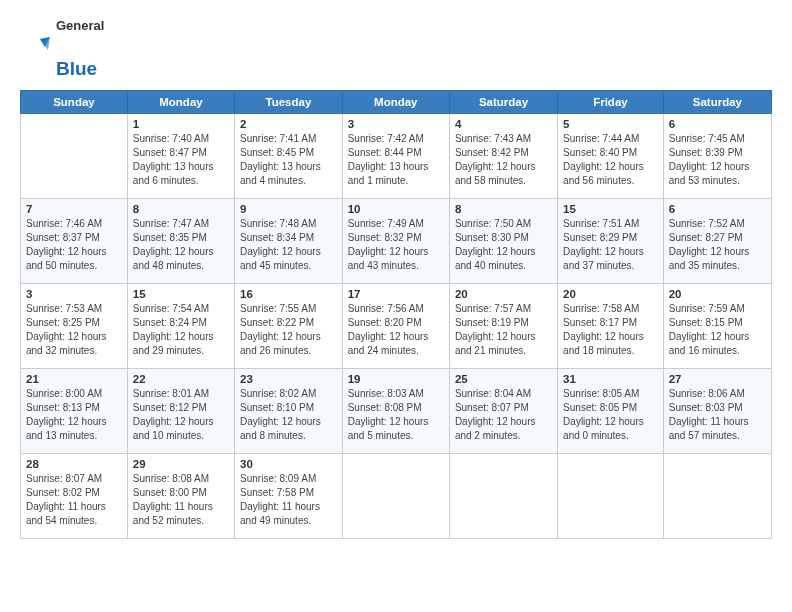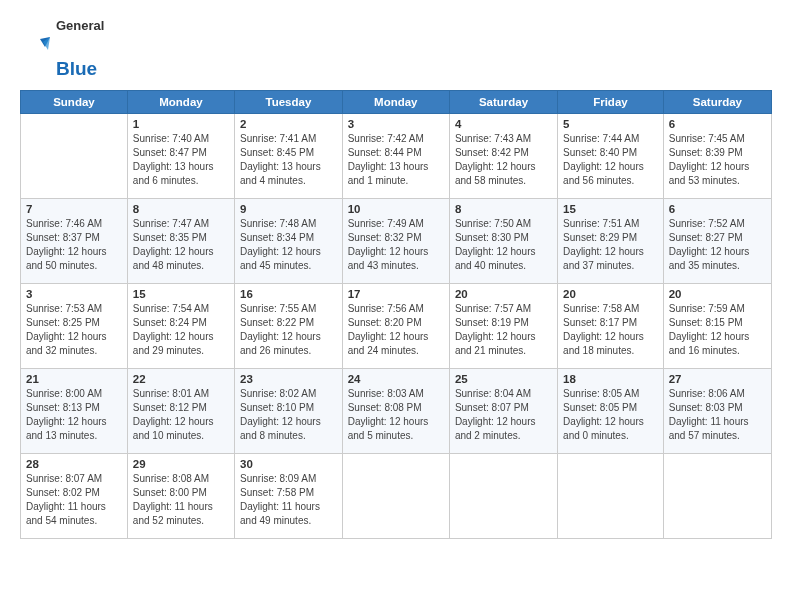--- a/index.html
+++ b/index.html
@@ -257,33 +257,33 @@
           Sunrise: 8:01 AM<br>Sunset: 8:12 PM<br>Daylight: 12 hours and 10 minutes.
         </div>
       </td>
           <td>
         <div class="day-number">23</div>
         <div class="day-info">
           Sunrise: 8:02 AM<br>Sunset: 8:10 PM<br>Daylight: 12 hours and 8 minutes.
         </div>
       </td>
           <td>
-        <div class="day-number">24</div>
+        <div class="day-number">19</div>
         <div class="day-info">
           Sunrise: 8:03 AM<br>Sunset: 8:08 PM<br>Daylight: 12 hours and 5 minutes.
         </div>
       </td>
           <td>
         <div class="day-number">25</div>
         <div class="day-info">
           Sunrise: 8:04 AM<br>Sunset: 8:07 PM<br>Daylight: 12 hours and 2 minutes.
         </div>
       </td>
           <td>
-        <div class="day-number">18</div>
+        <div class="day-number">31</div>
         <div class="day-info">
           Sunrise: 8:05 AM<br>Sunset: 8:05 PM<br>Daylight: 12 hours and 0 minutes.
         </div>
       </td>
           <td>
         <div class="day-number">27</div>
         <div class="day-info">
           Sunrise: 8:06 AM<br>Sunset: 8:03 PM<br>Daylight: 11 hours and 57 minutes.
         </div>
       </td>

